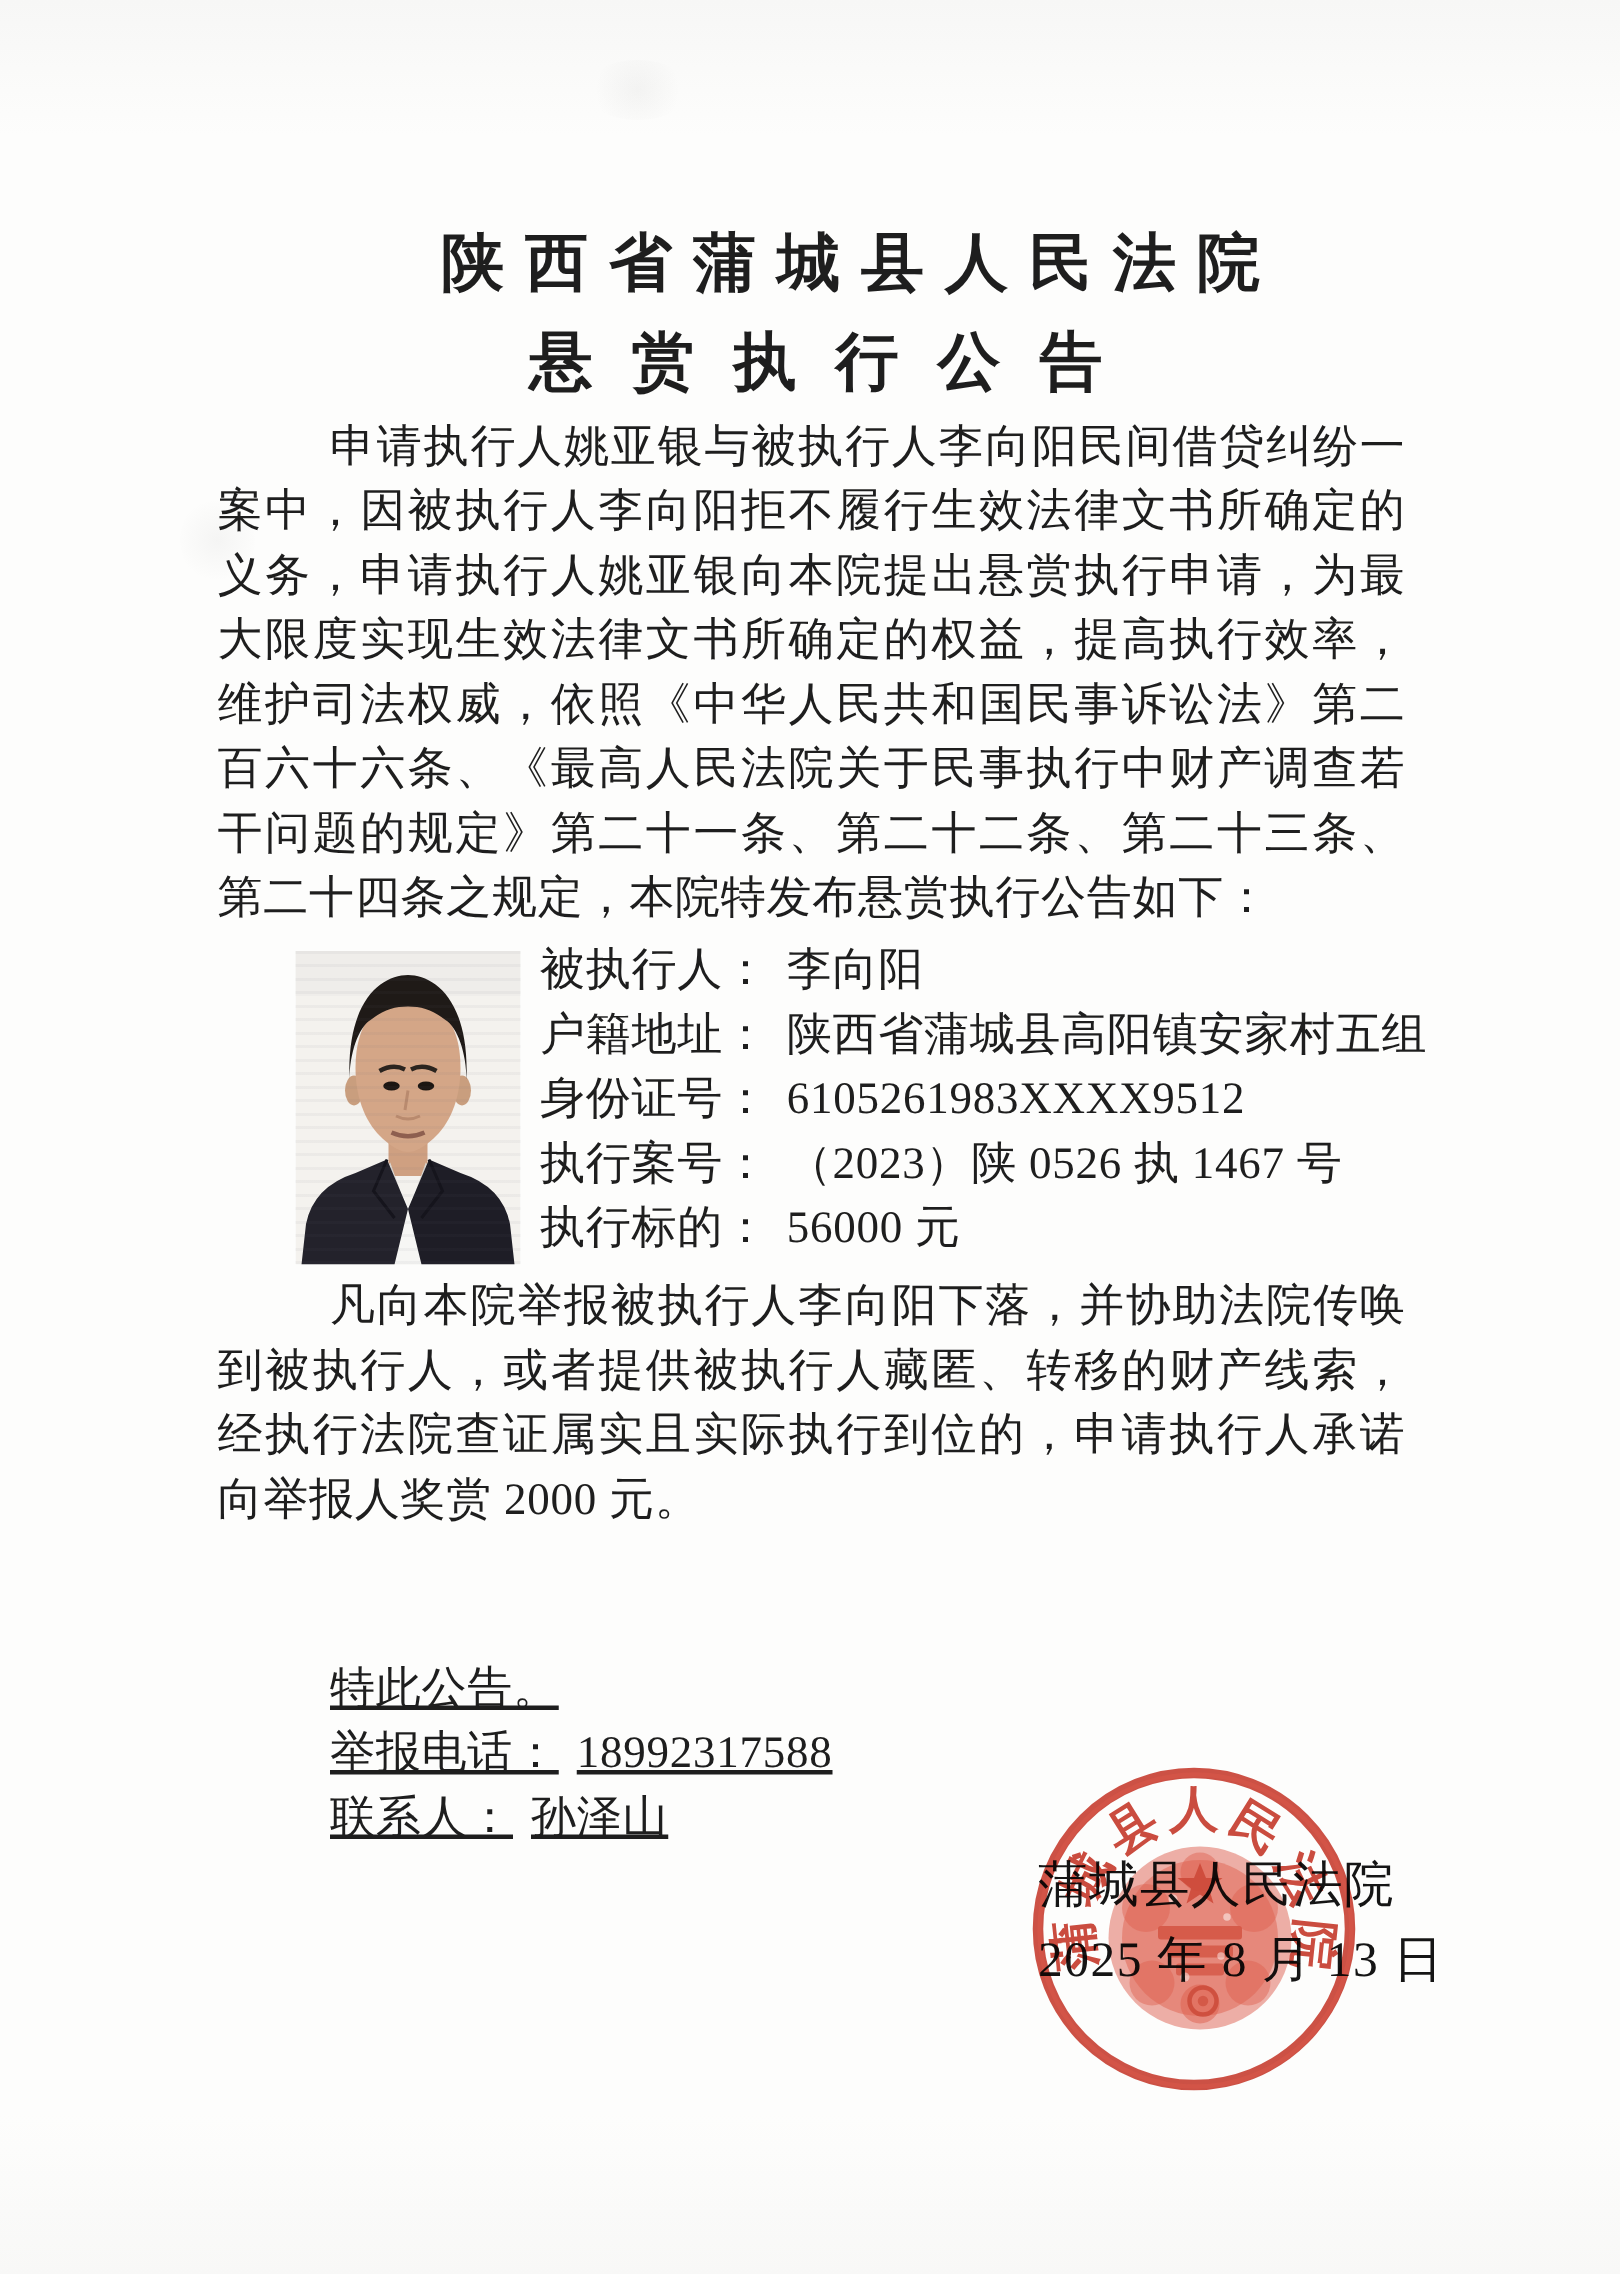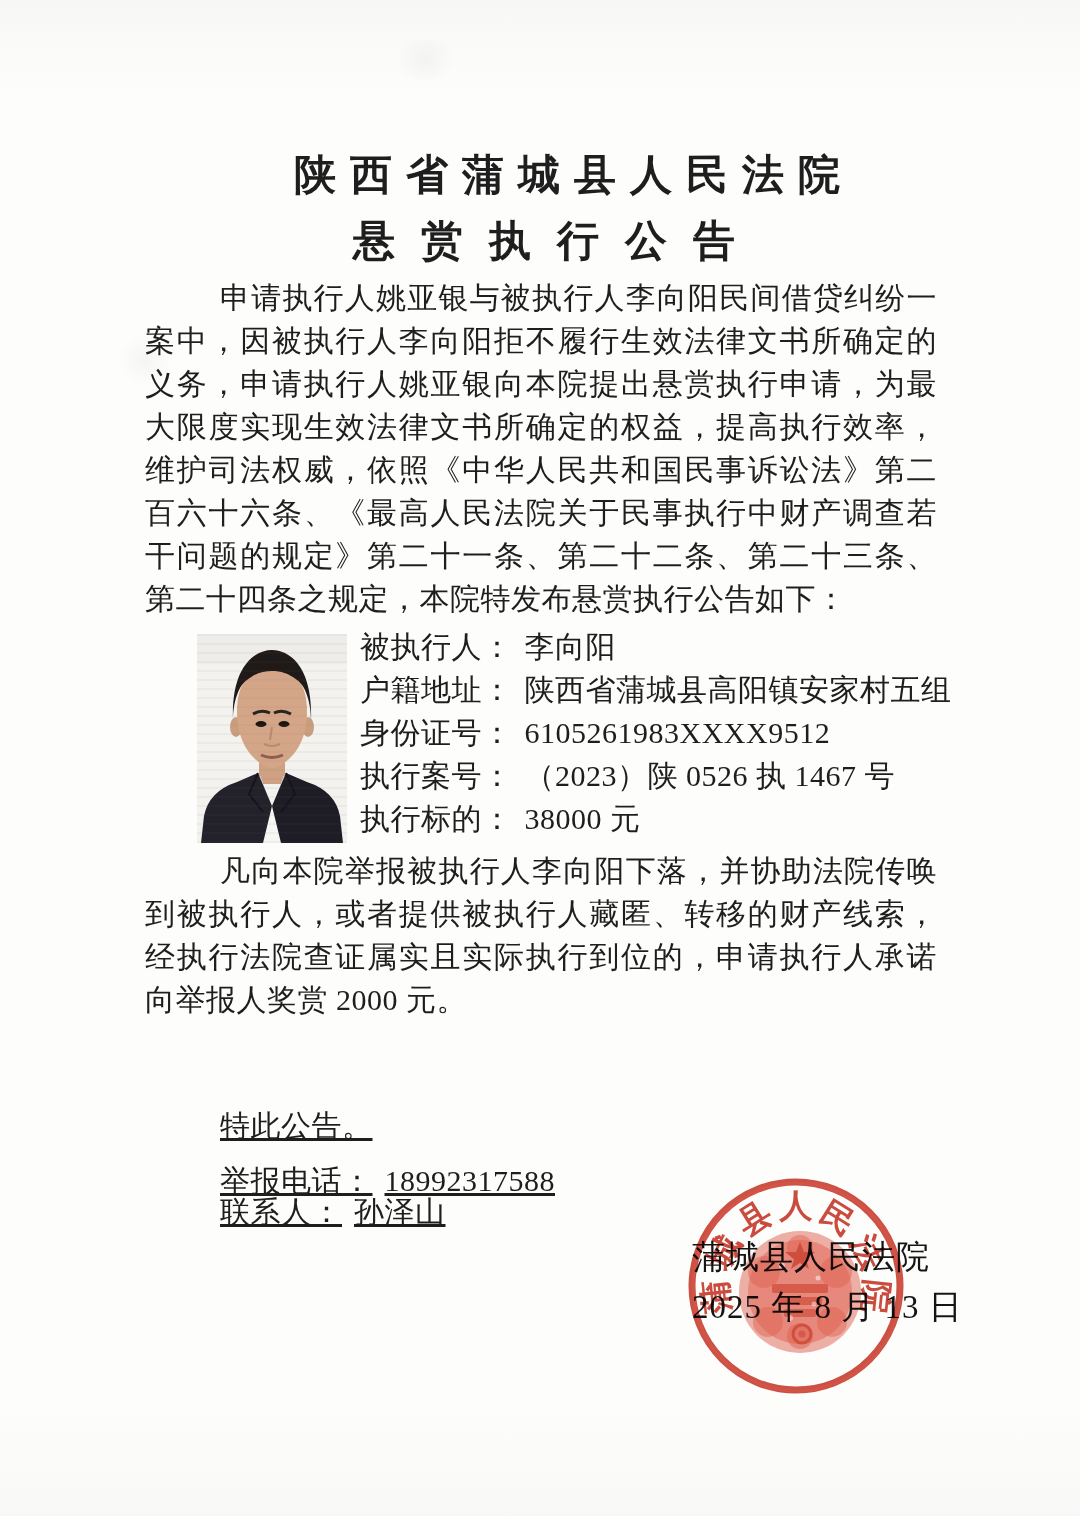--- a/index.html
+++ b/index.html
@@ -17,21 +17,21 @@
   .title2{top:213px;letter-spacing:26px;transform:translateX(17px);}
 
   .para{position:absolute;left:145px;width:792px;font-size:30px;line-height:43px;
         text-align:justify;text-justify:inter-character;text-indent:75px;letter-spacing:.5px;}
   .p1{top:276px;}
   .p2{top:849px;}
   .p3{top:1020px;}
 
   .line{position:absolute;left:145px;font-size:30px;line-height:43px;padding-left:75px;letter-spacing:.5px;white-space:nowrap;text-decoration:underline;}
   .closing{top:1104px;}
-  .phone{top:1147px;margin-top:12px;}
+  .phone{top:1147px;}
   .contact{top:1190px;}
   .line .val{margin-left:12px;}
 
   .photo{position:absolute;left:197px;top:634px;width:150px;height:209px;}
   .photo svg{display:block;}
   .photo .bands{position:absolute;inset:0;background:repeating-linear-gradient(180deg,rgba(100,100,115,.06) 0 2px,rgba(0,0,0,0) 2px 9px);}
 
   .fields{position:absolute;left:360px;top:625px;font-size:30px;line-height:43px;letter-spacing:.5px;}
   .field{white-space:nowrap;}
   .flabel{margin-right:12px;}
@@ -95,21 +95,21 @@
     <div class="field">
       <span class="flabel">户籍地址：</span><span class="fvalue">陕西省蒲城县高阳镇安家村五组</span>
     </div>
     <div class="field">
       <span class="flabel">身份证号：</span><span class="fvalue">6105261983XXXX9512</span>
     </div>
     <div class="field">
       <span class="flabel">执行案号：</span><span class="fvalue">（2023）陕 0526 执 1467 号</span>
     </div>
     <div class="field">
-      <span class="flabel">执行标的：</span><span class="fvalue">38000 元</span>
+      <span class="flabel">执行标的：</span><span class="fvalue">56000 元</span>
     </div>
   </div>
 
   <div class="para p2">凡向本院举报被执行人李向阳下落，并协助法院传唤到被执行人，或者提供被执行人藏匿、转移的财产线索，经执行法院查证属实且实际执行到位的，申请执行人承诺向举报人奖赏 2000 元。</div>
 
   <div class="line closing">特此公告。</div>
 
   <div class="line phone">
     <span>举报电话：</span><span class="val">18992317588</span>
   </div>

